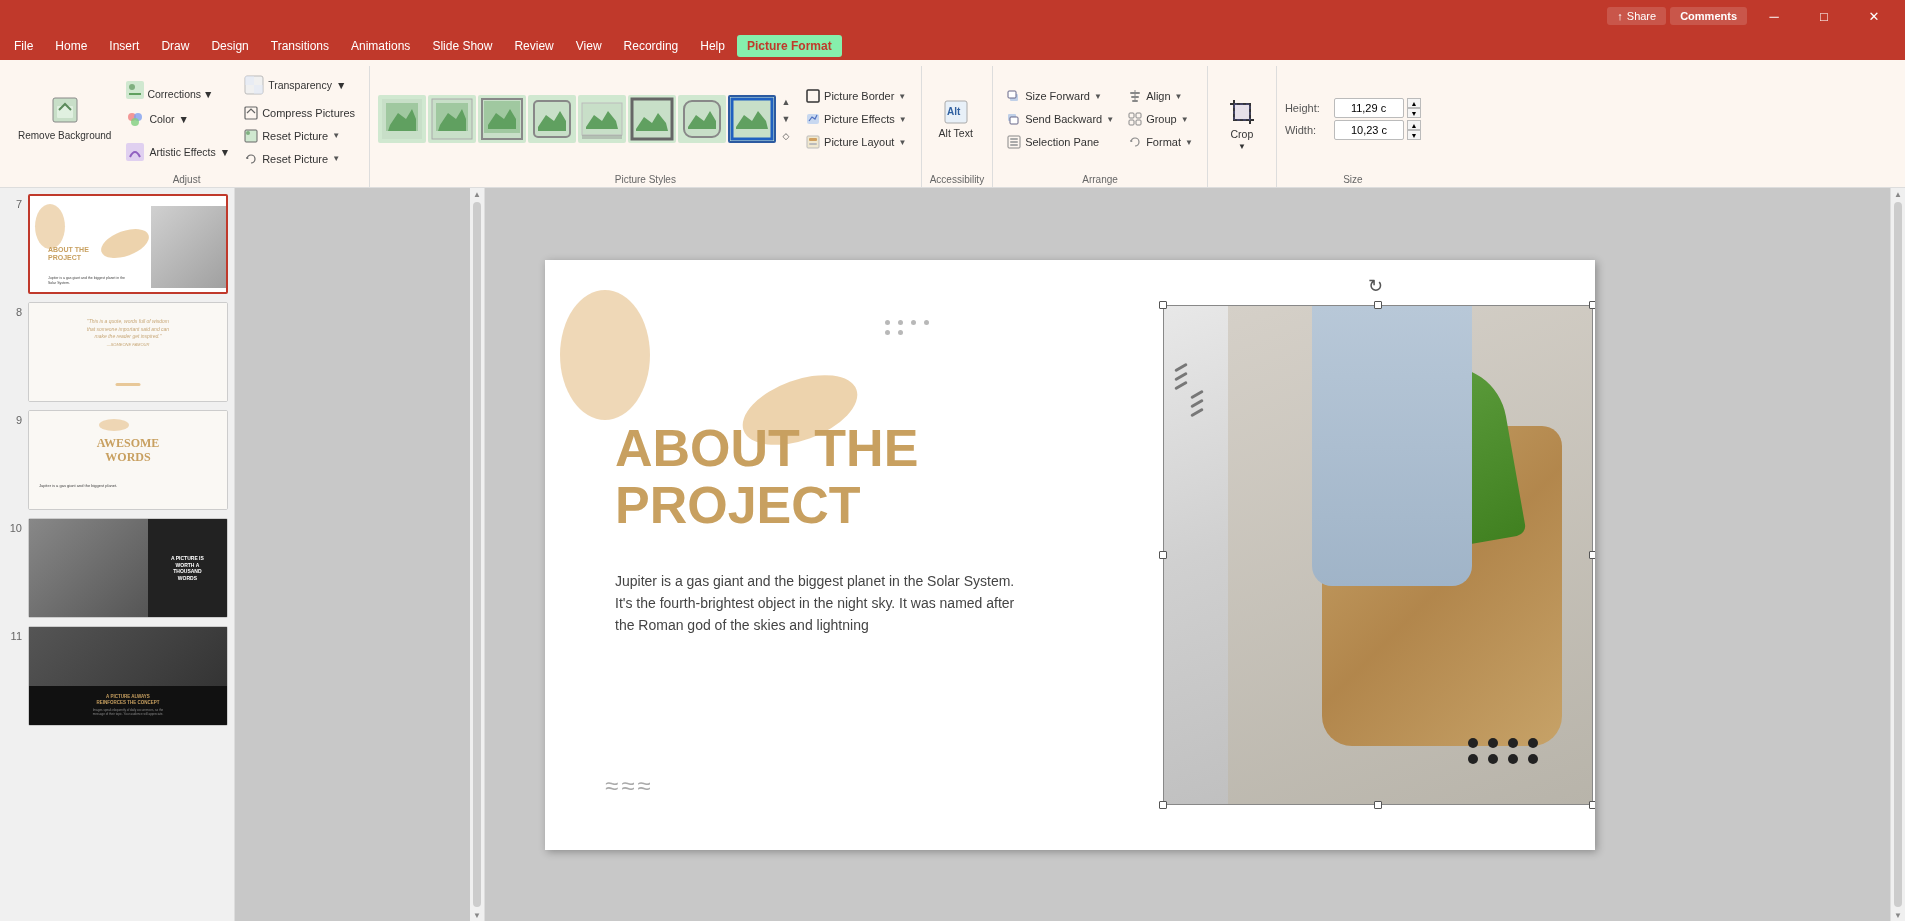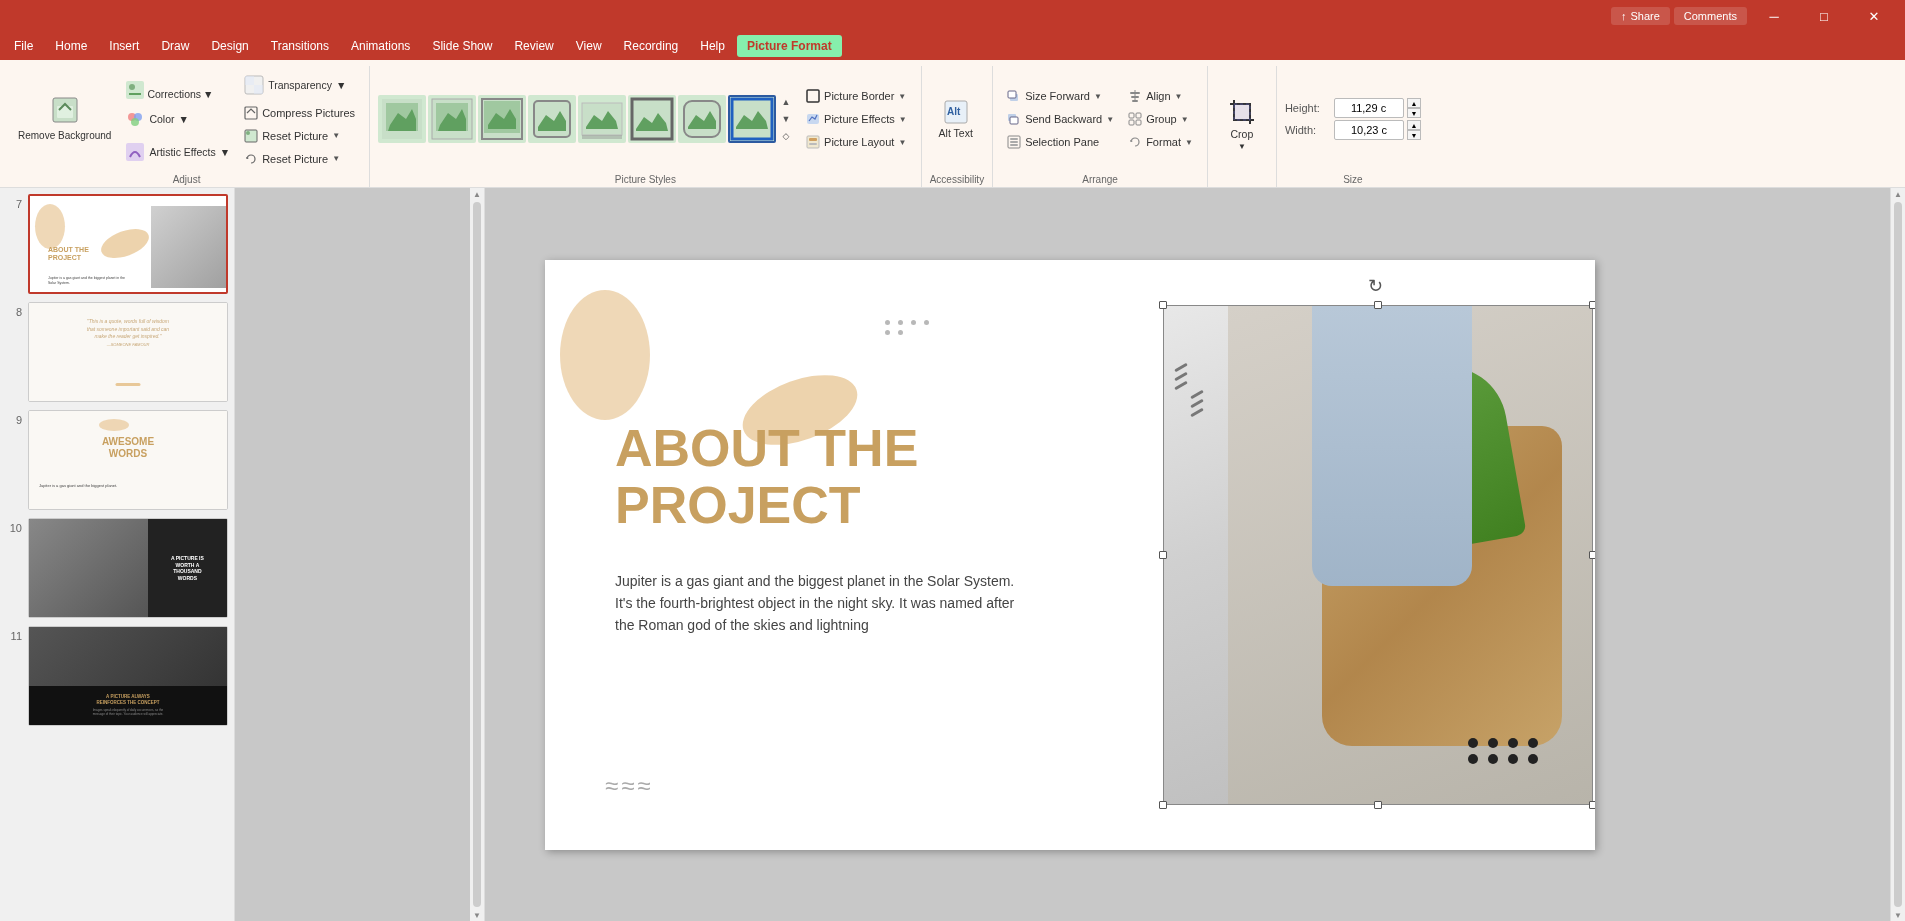--- a/index.html
+++ b/index.html
@@ -341,21 +341,21 @@
     }
   </style>
 </head>
 <body>
 
 <div class="title-bar">
   <span style="color:white;font-size:11px;background:rgba(255,255,255,0.15);padding:3px 10px;border-radius:3px;cursor:pointer;display:flex;align-items:center;gap:4px;">
     <span>↑</span>
     <span>Share</span>
   </span>
-  <span style="color:white;font-size:11px;background:rgba(255,255,255,0.15);padding:3px 10px;border-radius:3px;cursor:pointer;">
+  <span style="color:white;font-size:11px;background:rgba(255,255,255,0.15);padding:3px 10px;border-radius:3px;cursor:pointer;font-weight:bold;">
     <span>Comments</span>
   </span>
   <span class="title-bar-btn">─</span>
   <span class="title-bar-btn">□</span>
   <span class="title-bar-btn">✕</span>
 </div>
 
 <div class="menu-bar">
   <div class="menu-item">File</div>
   <div class="menu-item">Home</div>
@@ -700,21 +700,21 @@
           <div style="position:absolute;bottom:15px;left:50%;transform:translateX(-50%);width:25px;height:3px;background:#e8c898;border-radius:2px;"></div>
         </div>
       </div>
     </div>
 
     <div class="slide-thumb">
       <span class="slide-num">9</span>
       <div class="slide-preview">
         <div class="slide-inner" style="background:#faf8f4;">
           <div style="position:absolute;width:30px;height:12px;background:#e8c898;border-radius:50%;left:70px;top:8px;opacity:0.7;"></div>
-          <div style="position:absolute;top:25px;left:10px;right:10px;text-align:center;font-size:10px;font-weight:900;color:#c8a060;font-family:Liberation Sans, sans-serif;line-height:1.2;text-transform:uppercase;">AWESOME<br>WORDS</div>
+          <div style="position:absolute;top:25px;left:10px;right:10px;text-align:center;font-size:12px;font-weight:900;color:#c8a060;font-family:Liberation Serif, serif;line-height:1.2;text-transform:uppercase;">AWESOME<br>WORDS</div>
           <div style="position:absolute;bottom:20px;left:10px;font-size:4px;color:#444;line-height:1.4;width:80px;">Jupiter is a gas giant and the biggest planet.</div>
         </div>
       </div>
     </div>
 
     <div class="slide-thumb">
       <span class="slide-num">10</span>
       <div class="slide-preview">
         <div class="slide-inner" style="background:#222;">
           <div style="position:absolute;left:0;top:0;width:60%;height:100%;background:linear-gradient(135deg,#888 0%,#555 100%);"></div>

